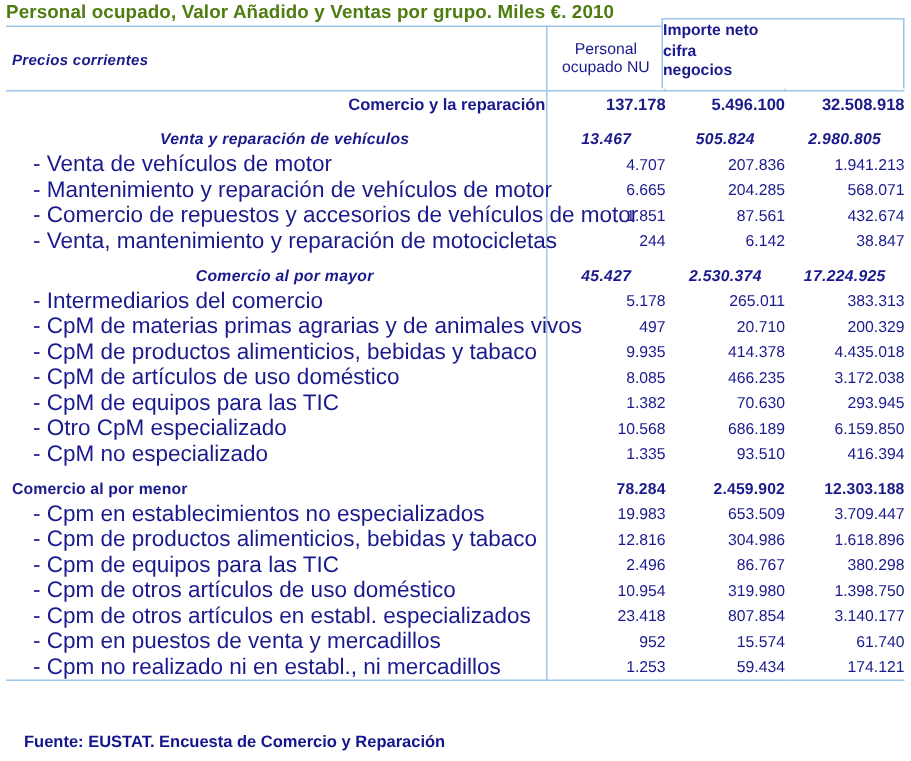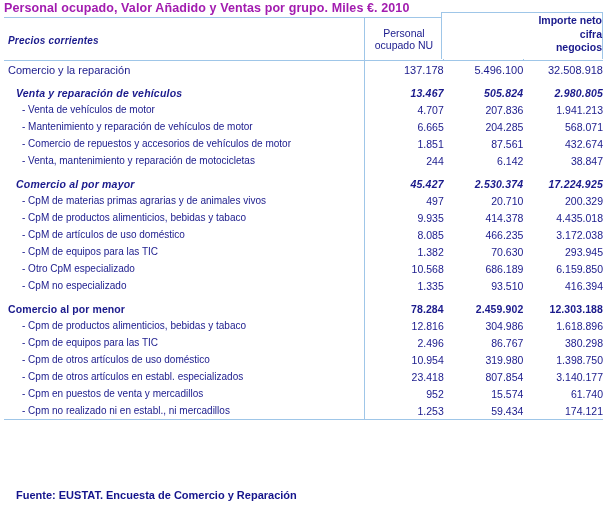--- a/index.html
+++ b/index.html
@@ -21,21 +21,21 @@
     background: #ffffff;
   }
 
   
   .title {
     position: absolute;
     left: 4px;
     top: 1px;
     font-size: 12.5px;
     font-weight: bold;
-    color: #a21caf;
+    color: #4d7c0f;
     letter-spacing: 0.1px;
     white-space: nowrap;
   }
 
   
   table.grid {
     position: absolute;
     left: 4px;
     top: 17px;
     width: 599px;
@@ -99,21 +99,21 @@
     border-bottom: none;
     box-sizing: border-box;
     background: #ffffff;
     pointer-events: none;
   }
   .overbox-text {
     position: absolute;
     left: 442px;
     top: 14px;
     width: 160px;
-    text-align: right;
+    text-align: left;
     font-weight: bold;
     font-size: 10.5px;
     line-height: 13.5px;
     color: #1a1a8c;
   }
 
   
   tr.data td { height: 17px; }
   td.label {
     padding-left: 4px;
@@ -121,32 +121,32 @@
     white-space: nowrap;
   }
   td.num {
     text-align: right;
     padding-right: 6px;
     white-space: nowrap;
     font-size: 10.5px;
   }
 
   .lvl-total .label,
-  .lvl-total .num { font-weight: normal; font-size: 11px; }
+  .lvl-total .num { font-weight: bold; font-size: 11px; text-align: right; }
   .lvl-total .label { padding-left: 4px; }
 
   .lvl-group .label,
-  .lvl-group .num { font-weight: bold; font-style: italic; font-size: 10.5px; letter-spacing: 0.2px; }
+  .lvl-group .num { font-weight: bold; font-style: italic; font-size: 10.5px; letter-spacing: 0.2px; text-align: center; }
   .lvl-group .label { padding-left: 12px; }
 
   .lvl-group2 .label,
   .lvl-group2 .num { font-weight: bold; font-style: normal; font-size: 10.5px; letter-spacing: 0.1px; }
   .lvl-group2 .label { padding-left: 4px; }
 
-  .lvl-item .label { padding-left: 18px; font-size: 10px; }
+  .lvl-item .label { padding-left: 18px; font-size: 15px; }
   .lvl-item .num { font-size: 10.5px; }
 
   tr.spacer td { height: 6px; border-right: none; }
   tr.spacer td.label { border-right: 1px solid #9fc6e8; }
 
   tr.lastline td {
     border-bottom: 1px solid #9fc6e8;
   }
 
   
@@ -240,20 +240,26 @@
           <td></td>
           <td></td>
         </tr>
         <tr class="data lvl-group">
           <td class="label">Comercio al por mayor</td>
           <td class="num">45.427</td>
           <td class="num">2.530.374</td>
           <td class="num">17.224.925</td>
         </tr>
         <tr class="data lvl-item">
+          <td class="label">- Intermediarios del comercio</td>
+          <td class="num">5.178</td>
+          <td class="num">265.011</td>
+          <td class="num">383.313</td>
+        </tr>
+        <tr class="data lvl-item">
           <td class="label">- CpM de materias primas agrarias y de animales vivos</td>
           <td class="num">497</td>
           <td class="num">20.710</td>
           <td class="num">200.329</td>
         </tr>
         <tr class="data lvl-item">
           <td class="label">- CpM de productos alimenticios, bebidas y tabaco</td>
           <td class="num">9.935</td>
           <td class="num">414.378</td>
           <td class="num">4.435.018</td>
@@ -286,20 +292,26 @@
           <td class="label"></td>
           <td></td>
           <td></td>
           <td></td>
         </tr>
         <tr class="data lvl-group2">
           <td class="label">Comercio al por menor</td>
           <td class="num">78.284</td>
           <td class="num">2.459.902</td>
           <td class="num">12.303.188</td>
+        </tr>
+        <tr class="data lvl-item">
+          <td class="label">- Cpm en establecimientos no especializados</td>
+          <td class="num">19.983</td>
+          <td class="num">653.509</td>
+          <td class="num">3.709.447</td>
         </tr>
         <tr class="data lvl-item">
           <td class="label">- Cpm de productos alimenticios, bebidas y tabaco</td>
           <td class="num">12.816</td>
           <td class="num">304.986</td>
           <td class="num">1.618.896</td>
         </tr>
         <tr class="data lvl-item">
           <td class="label">- Cpm de equipos para las TIC</td>
           <td class="num">2.496</td>

